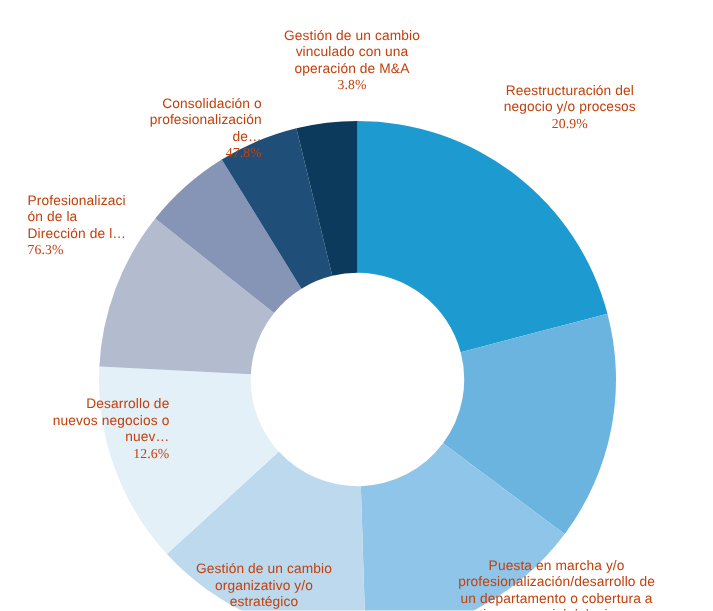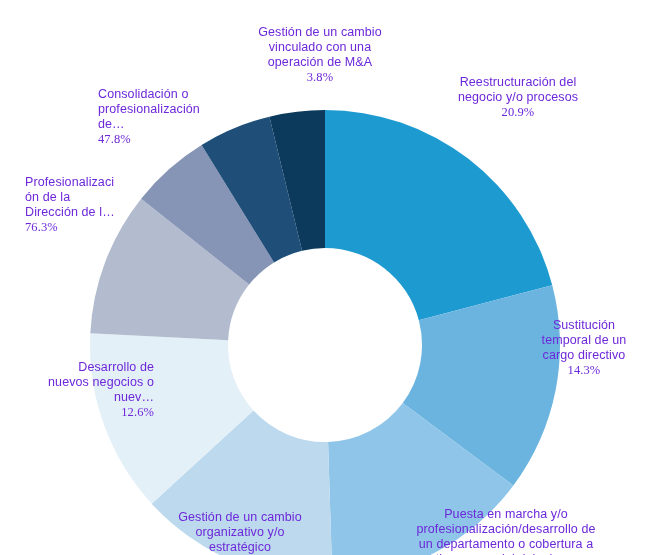--- a/index.html
+++ b/index.html
@@ -18,37 +18,37 @@
     position: absolute;
     inset: 0;
   }
   svg.donut {
     position: absolute;
     left: 0;
     top: 0;
   }
   .callout {
     position: absolute;
-    color: #6d28d9;
+    color: #c2410c;
     font-size: 12.5px;
     line-height: 15px;
     text-align: center;
     white-space: pre-line;
     letter-spacing: 0.1px;
   }
   .callout .pct { display: block; font-family: Liberation Serif, serif; }
 
   
   .c-reestructuracion { left: 418px; top: 60px; width: 200px; text-align: center; }
   .c-sustitucion      { left: 528px; top: 303px; width: 112px; text-align: center; }
   .c-puesta           { left: 372px; top: 492px; width: 268px; text-align: center; }
   .c-gestion-org      { left: 142px; top: 495px; width: 196px; text-align: center; }
   .c-desarrollo       { left: 14px;  top: 345px; width: 140px; text-align: right; }
   .c-profesionalizacion-dir { left: 25px; top: 160px; width: 140px; text-align: left; }
-  .c-consolidacion    { left: 98px;  top: 72px;  width: 140px; text-align: left; }
+  .c-consolidacion    { left: 98px;  top: 72px;  width: 140px; text-align: right; }
   .c-ma               { left: 222px; top: 10px;  width: 196px; text-align: center; }
 </style>
 </head>
 <body>
 
 <div id="chart-root">
 
   <svg class="donut" width="648" height="555" viewBox="0 0 648 555">
     <g id="slices">
         <path d="M 325 110 A 235 235 0 0 1 552.2453496241723 285.1288794644052 L 418.7991443129562 320.2872396087119 A 97 97 0 0 0 325 248 Z" fill="#1d9bd1"></path>
@@ -62,26 +62,20 @@
         <path d="M 269.42273569942483 116.66654276505159 A 235 235 0 0 1 324.99999999999994 110 L 325 248 A 97 97 0 0 0 302.05959728869874 250.75172190727662 Z" fill="#0b3a5d"></path>
       </g>
   </svg>
 
   <div class="callout c-reestructuracion">
     <span>Reestructuración del
 negocio y/o procesos</span>
     <span class="pct">20.9%</span>
   </div>
 
-  <div class="callout c-sustitucion">
-    <span>Sustitución
-temporal de un
-cargo directivo</span>
-    <span class="pct">14.3%</span>
-  </div>
 
   <div class="callout c-puesta">
     <span>Puesta en marcha y/o
 profesionalización/desarrollo de
 un departamento o cobertura a
 tiempo parcial del mismo</span>
     
   </div>
 
   <div class="callout c-gestion-org">

